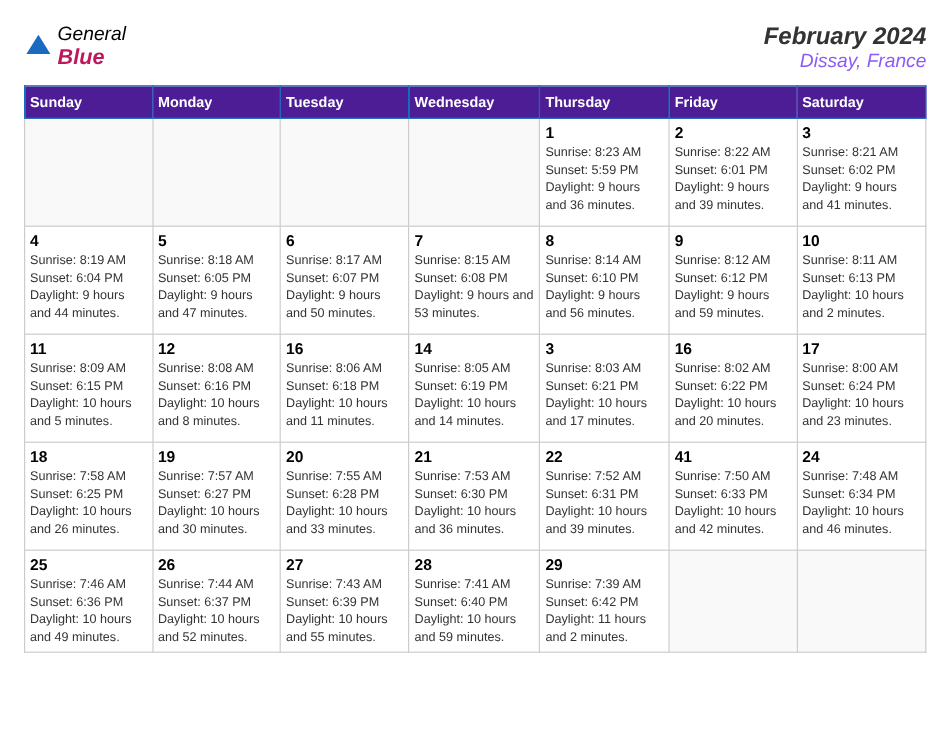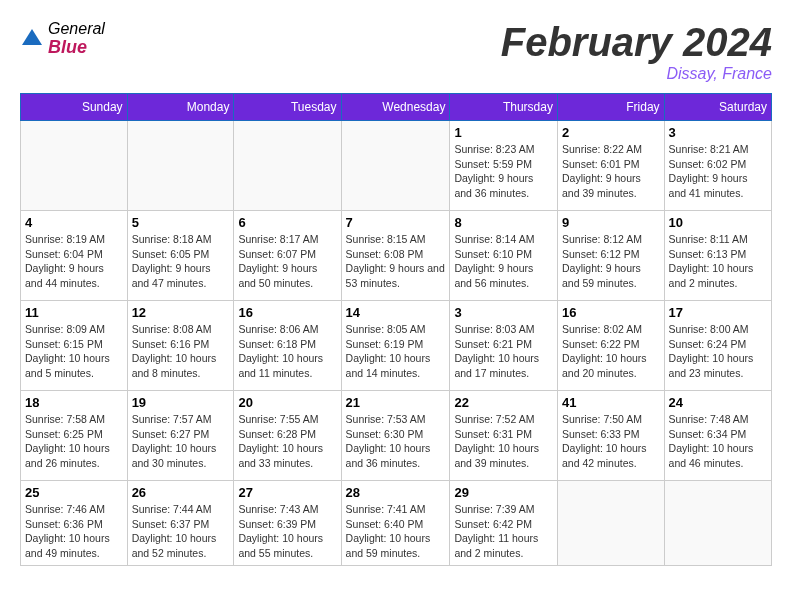--- a/index.html
+++ b/index.html
@@ -33,40 +33,40 @@
     }
     .logo-icon {
       width: 24px;
       height: 24px;
       margin-right: 4px;
     }
     .title-block {
       text-align: right;
     }
     .calendar-title {
-      font-size: 40px;
+      font-size: 20px;
       font-weight: bold;
       color: #333;
     }
     .calendar-subtitle {
       font-size: 16px;
       color: #8b5cf6;
     }
     table {
       width: 100%;
       border-collapse: collapse;
       font-size: 11px;
     }
     thead tr th {
-      background-color: #6d28d9;
+      background-color: #4c1d95;
       color: #fff;
       padding: 6px 4px;
-      text-align: right;
+      text-align: left;
       font-size: 12px;
-      font-weight: normal;
+      font-weight: bold;
       border: 1px solid #1a6bbf;
     }
     tbody tr td {
       border: 1px solid #ccc;
       vertical-align: top;
       padding: 4px;
       height: 90px;
       width: 113px;
     }
     .day-number {

